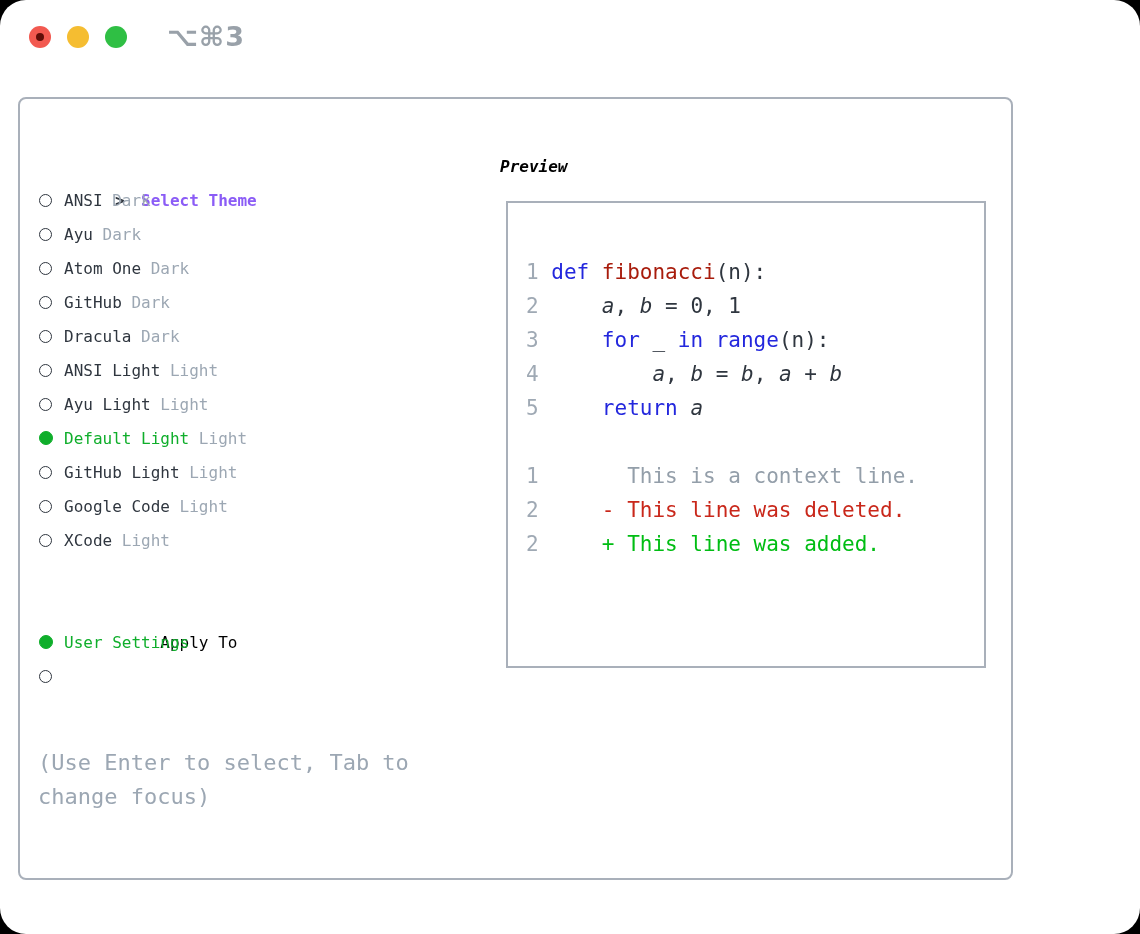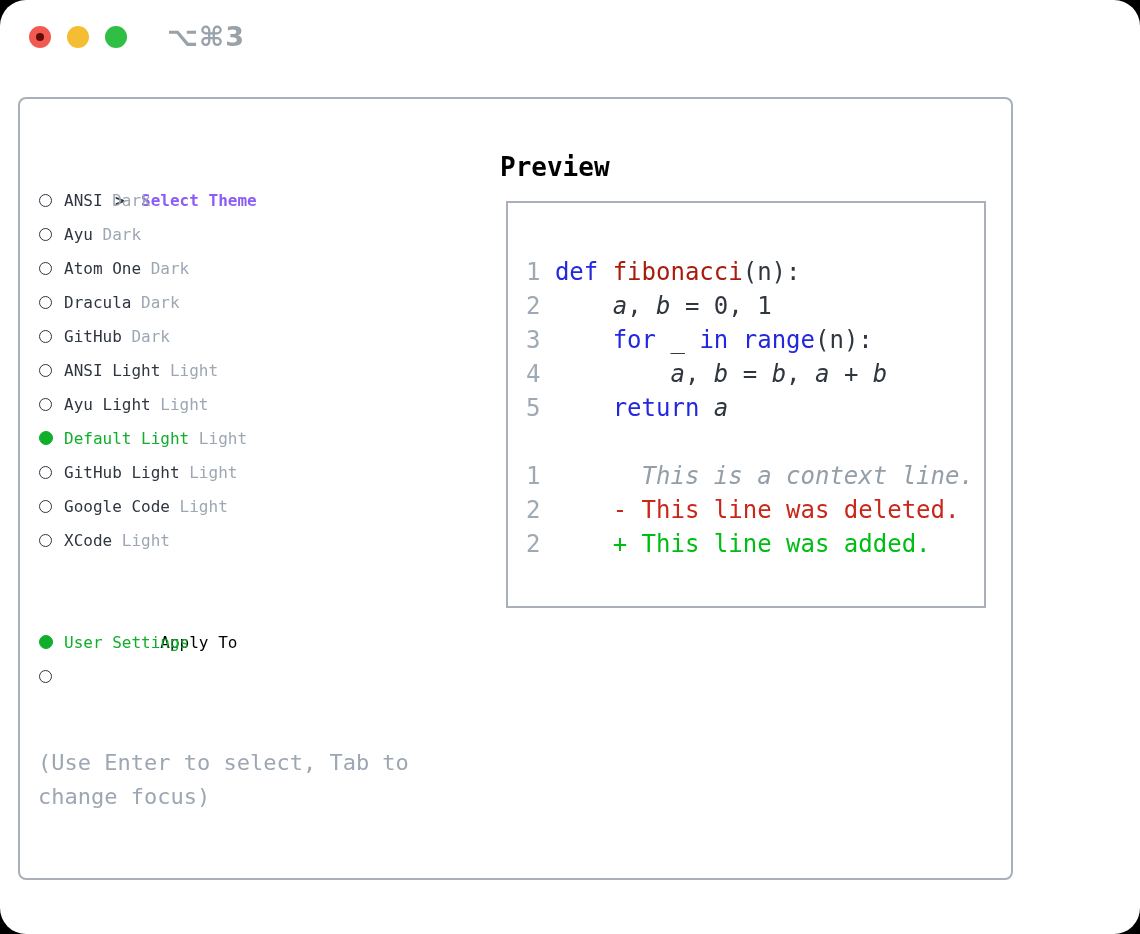--- a/index.html
+++ b/index.html
@@ -38,33 +38,33 @@
   }
   .row.selected .radio { background:var(--c-green); border-color:var(--c-green); width:14px; height:14px; }
   .t-name { color:var(--c-dark); }
   .row.selected .t-name { color:var(--c-green); }
   .t-variant { color:var(--c-gray); }
   .apply-block { margin-top:34px; }
   .hint {
     margin-top:52px; width:432px; font-size:22px; line-height:34px; color:var(--c-gray);
   }
   
-  .preview-label { height:34px; line-height:34px; font-size:26px; font-weight:bold; color:#000; }
+  .preview-label { height:34px; line-height:34px; font-size:16px; font-weight:bold; color:#000;font-style:italic; }
   .code-box {
-    margin-top:17px; margin-left:6px; width:480px; height:407px;
+    margin-top:17px; margin-left:6px; width:480px; height:467px;
     border:2px solid var(--c-border); padding:52px 8px 0 18px;
-    font-size:24px; line-height:34px;
+    font-size:21px; line-height:34px;
   }
   .cl { white-space:pre; min-height:34px; }
   .ln { display:inline-block; width:1ch; margin-right:1ch; color:var(--c-num); }
   .tok-pl  { color:var(--c-dark); }
   .tok-kw  { color:var(--c-blue); }
   .tok-fn  { color:var(--c-red-fn); }
   .tok-var { color:var(--c-dark); font-style:italic; }
-  .tok-ctx { color:var(--c-ctx);font-style:italic; }
+  .tok-ctx { color:var(--c-ctx); }
   .tok-del { color:var(--c-red-del); }
   .tok-add { color:var(--c-green-add);margin-top:40px; }
 </style>
 </head>
 <body>
 
 <div class="window">
 
   <div class="titlebar">
     <span class="light red"></span>
@@ -77,22 +77,22 @@
 
     <div class="left-col">
       <div class="row">
         <span class="gut"><span class="marker">&gt;</span></span><span class="hdr">Select Theme</span>
       </div>
 
       <div id="theme-list">
           <div class="row"><span class="gut"><span class="radio"></span></span><span class="t-name">ANSI</span><span class="t-variant"> Dark</span></div>
           <div class="row"><span class="gut"><span class="radio"></span></span><span class="t-name">Ayu</span><span class="t-variant"> Dark</span></div>
           <div class="row"><span class="gut"><span class="radio"></span></span><span class="t-name">Atom One</span><span class="t-variant"> Dark</span></div>
+          <div class="row"><span class="gut"><span class="radio"></span></span><span class="t-name">GitHub</span><span class="t-variant"> Dark</span></div>
           <div class="row"><span class="gut"><span class="radio"></span></span><span class="t-name">Dracula</span><span class="t-variant"> Dark</span></div>
-          <div class="row"><span class="gut"><span class="radio"></span></span><span class="t-name">GitHub</span><span class="t-variant"> Dark</span></div>
           <div class="row"><span class="gut"><span class="radio"></span></span><span class="t-name">ANSI Light</span><span class="t-variant"> Light</span></div>
           <div class="row"><span class="gut"><span class="radio"></span></span><span class="t-name">Ayu Light</span><span class="t-variant"> Light</span></div>
           <div class="row selected"><span class="gut"><span class="radio"></span></span><span class="t-name">Default Light</span><span class="t-variant"> Light</span></div>
           <div class="row"><span class="gut"><span class="radio"></span></span><span class="t-name">GitHub Light</span><span class="t-variant"> Light</span></div>
           <div class="row"><span class="gut"><span class="radio"></span></span><span class="t-name">Google Code</span><span class="t-variant"> Light</span></div>
           <div class="row"><span class="gut"><span class="radio"></span></span><span class="t-name">XCode</span><span class="t-variant"> Light</span></div>
         </div>
 
       <div class="apply-block">
         <div class="row">

